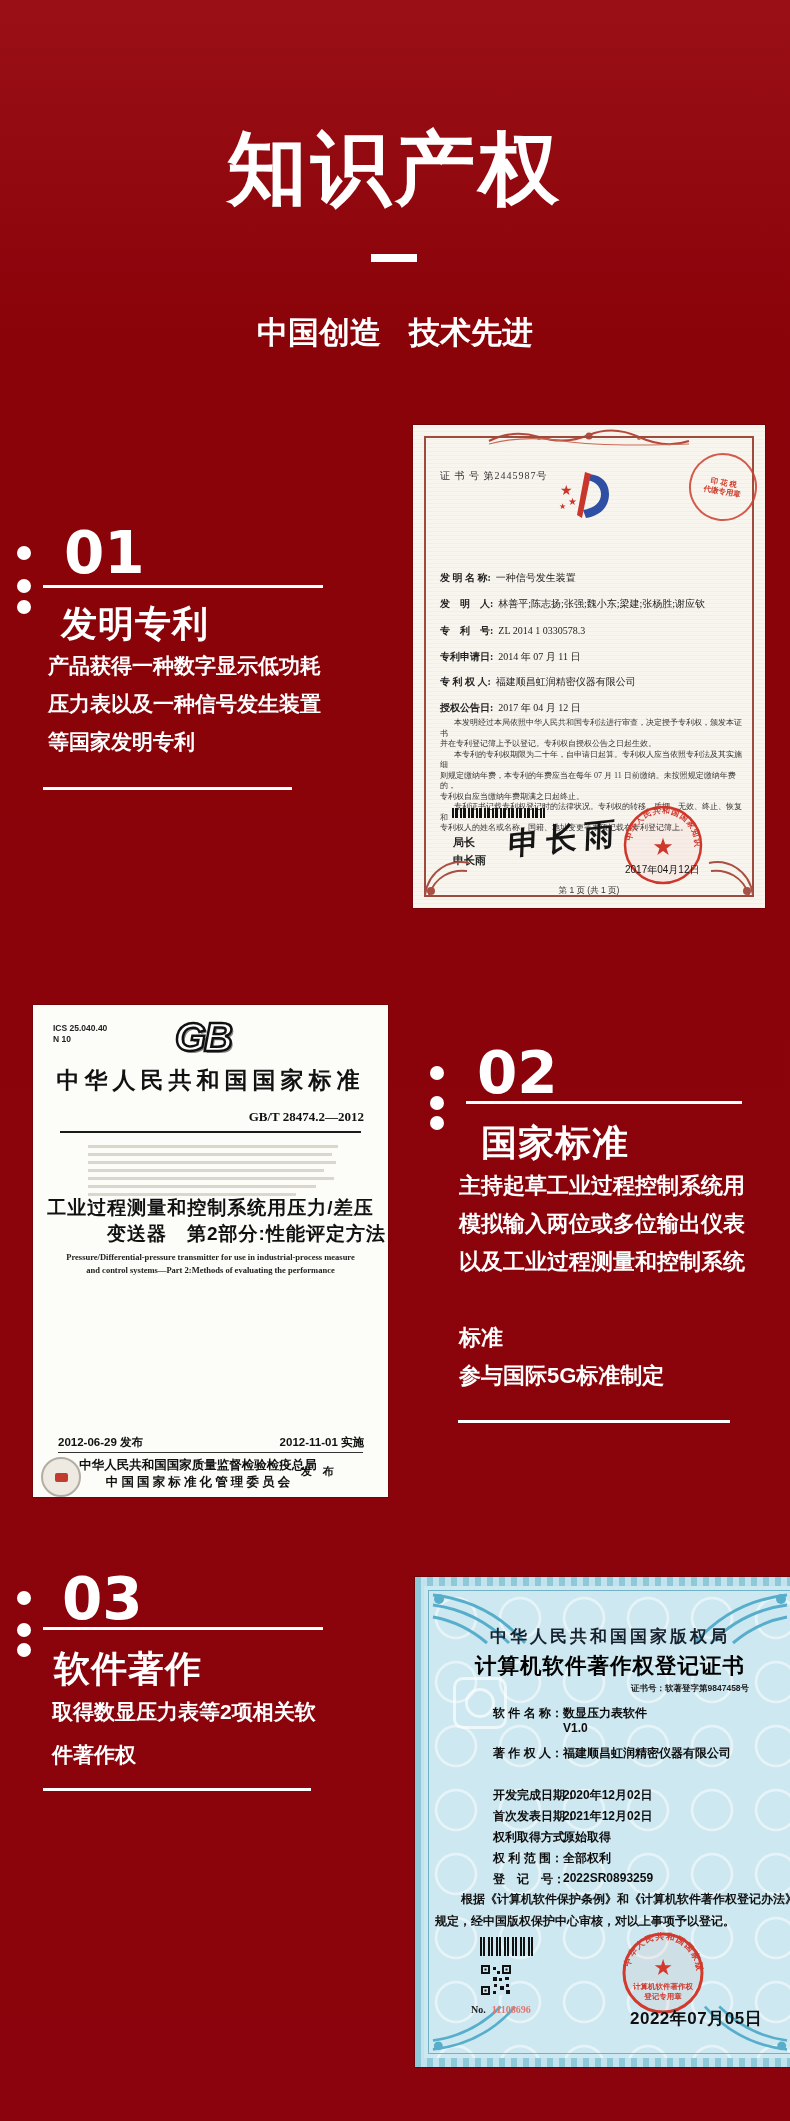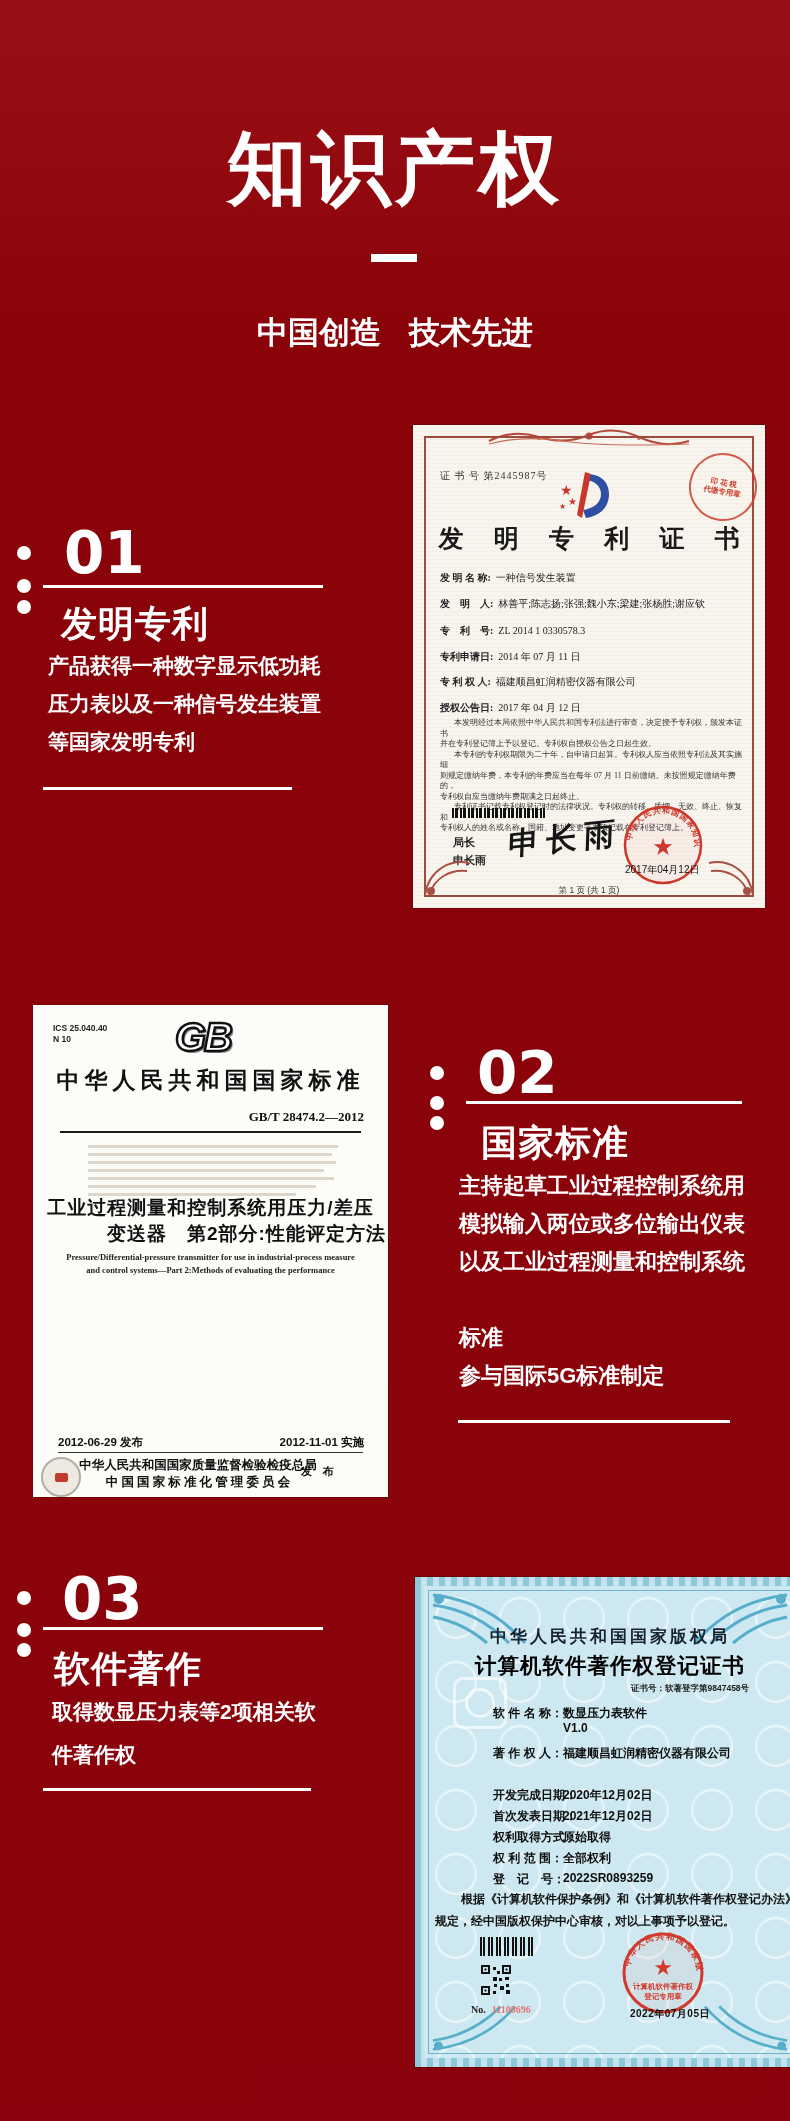--- a/index.html
+++ b/index.html
@@ -104,21 +104,21 @@
   .c3-wm div{width:24px;height:24px;border:3px solid rgba(255,255,255,.65);border-radius:50%;}
   .c3row{position:absolute;white-space:nowrap;font-size:12px;font-weight:bold;color:#0d0d0d;}
   .c3row .lab{position:absolute;left:38px;top:0;}
   .c3row .val{position:absolute;left:108px;top:0;}
   .c3-par{position:absolute;font-size:12px;font-weight:bold;color:#111;white-space:nowrap;}
   .c3-barcode{position:absolute;left:65px;top:360px;width:56px;height:19px;
       background:repeating-linear-gradient(90deg,#111 0 2px,transparent 2px 3px,#111 3px 5px,transparent 5px 8px);}
   .c3-no{position:absolute;left:56px;top:427px;font-family:"Liberation Serif",serif;font-size:10px;
          font-weight:bold;color:#222;}
   .c3-no span{color:#e2756d;margin-left:6px;}
-  .c3-sealdate{position:absolute;left:215px;top:430px;font-size:10px;font-weight:bold;color:#101010;
+  .c3-sealdate{position:absolute;left:215px;top:430px;font-size:17px;font-weight:bold;color:#101010;
                letter-spacing:.5px;z-index:4;}
   .svgabs{position:absolute;}
 </style>
 </head>
 <body>
 
 <div class="page">
 
   <div class="hdr-title">知识产权</div>
   <div class="hdr-dash"></div>
@@ -154,21 +154,20 @@
       <span class="st" style="left:2px;top:16px;font-size:14px">★</span>
       <span class="st" style="left:10px;top:30px;font-size:10px">★</span>
       <span class="st" style="left:1px;top:36px;font-size:8px">★</span>
     </div>
 
     <div class="c1-stamp">
       <div>印 花 税</div>
       <div>代缴专用章</div>
     </div>
 
-    <div class="c1-title">发 明 专 利 证 书</div>
 
     <div class="c1row" style="top:146px"><b>发 明 名 称:</b><span>一种信号发生装置</span></div>
     <div class="c1row" style="top:172px"><b>发　明　人:</b><span>林善平;陈志扬;张强;魏小东;梁建;张杨胜;谢应钦</span></div>
     <div class="c1row" style="top:199px"><b>专　利　号:</b><span>ZL 2014 1 0330578.3</span></div>
     <div class="c1row" style="top:225px"><b>专利申请日:</b><span>2014 年 07 月 11 日</span></div>
     <div class="c1row" style="top:250px"><b>专 利 权 人:</b><span>福建顺昌虹润精密仪器有限公司</span></div>
     <div class="c1row" style="top:276px"><b>授权公告日:</b><span>2017 年 04 月 12 日</span></div>
 
     <div class="c1par">
       <div class="ind">本发明经过本局依照中华人民共和国专利法进行审查，决定授予专利权，颁发本证书</div>

